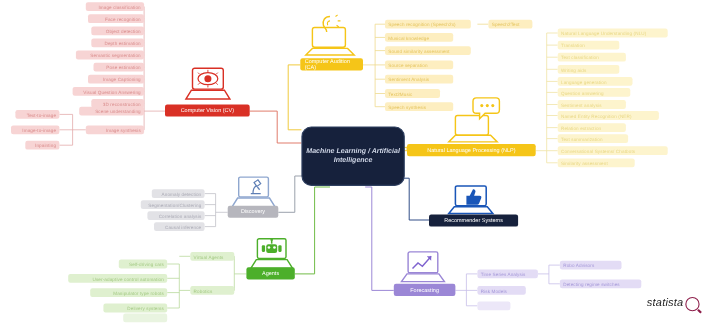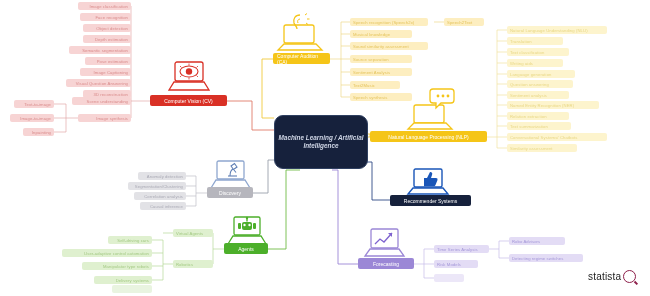--- a/index.html
+++ b/index.html
@@ -33,21 +33,21 @@
   .b-cv  {background:#d93025;}
   .b-ca  {background:#f5c518;color:#fff;}
   .b-nlp {background:#f5c518;color:#fff;}
   .b-rec {background:#16213c;color:#fff;}
   .b-disc{background:#b6b6bd;color:#fff;}
   .b-agt {background:#4caf2a;color:#fff;}
   .b-fcst{background:#9b87d6;color:#fff;}
 
   .laptop{position:absolute;}
   .statista{position:absolute;left:588px;top:270px;font-size:10px;color:#1b1b1b;
-            letter-spacing:.2px;display:flex;align-items:center;gap:2px;}
+            letter-spacing:.2px;display:flex;align-items:flex-start;gap:2px;font-style:italic;}
   .statista .mag{width:11px;height:11px;border:1.8px solid #8e1f4b;border-radius:50%;
                  position:relative;display:inline-block;}
   .statista .mag::after{content:"";position:absolute;right:-3px;bottom:-2px;width:4px;height:1.8px;
                         background:#8e1f4b;transform:rotate(45deg);}
 </style>
 </head>
 <body>
 
 <div id="canvas">
 

